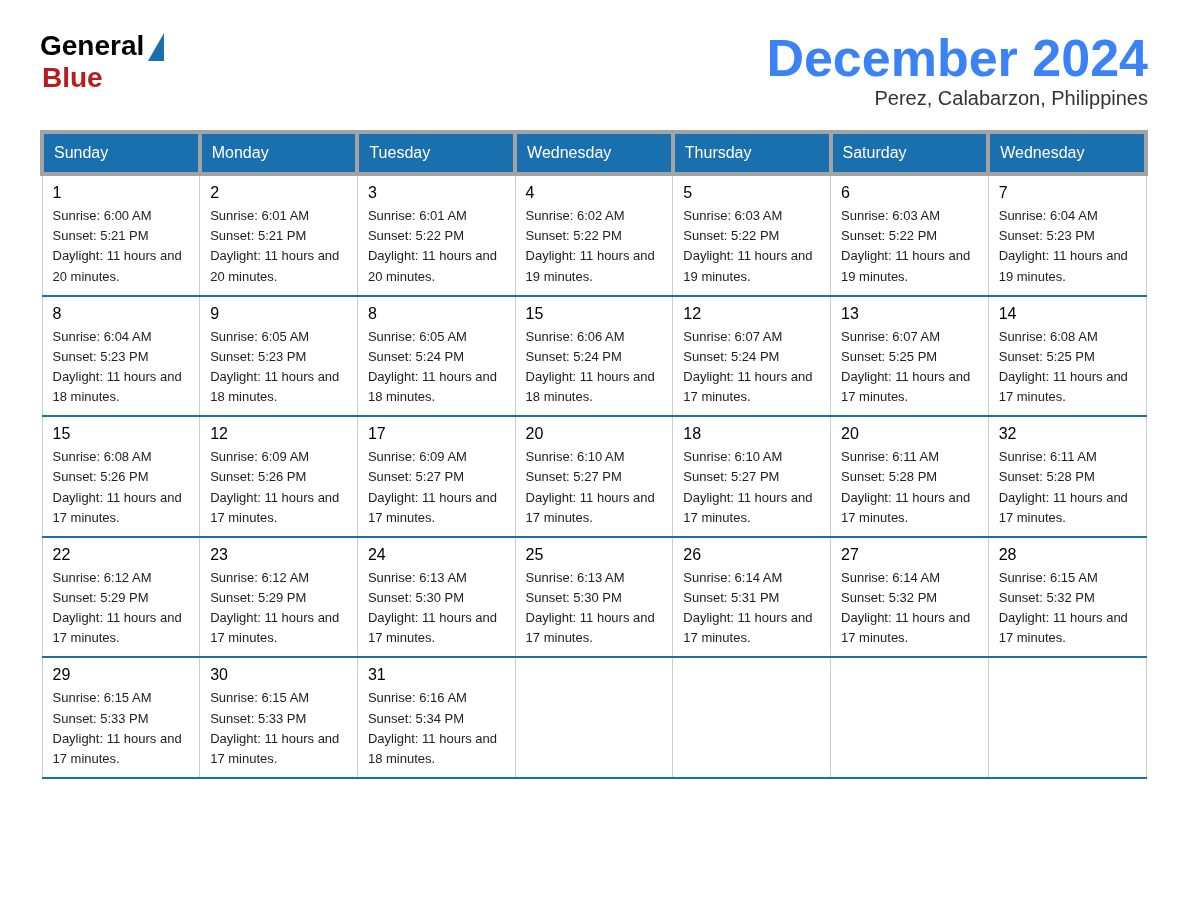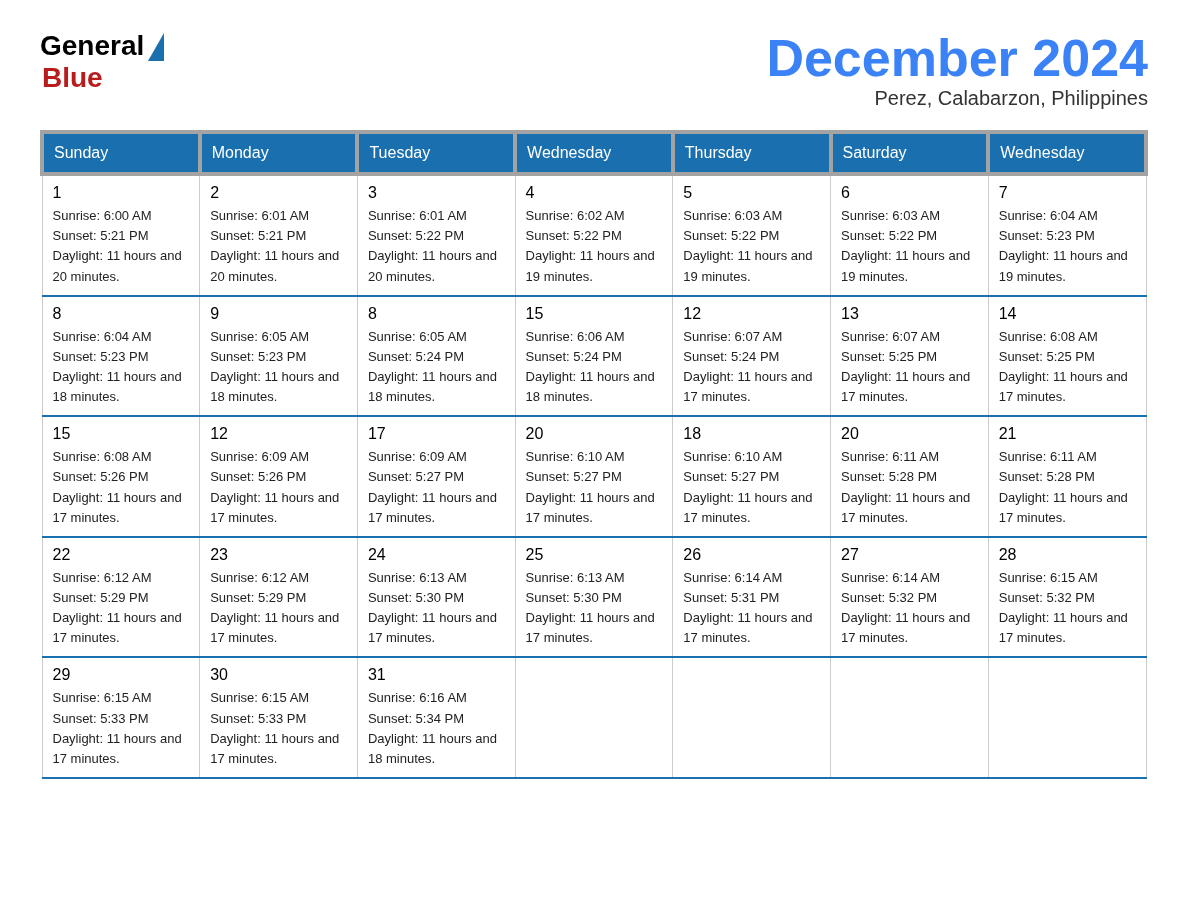--- a/index.html
+++ b/index.html
@@ -208,21 +208,21 @@
         </td>
         <td>
           <span class="day-num">18</span>
           <div class="day-info">Sunrise: 6:10 AM<br>Sunset: 5:27 PM<br>Daylight: 11 hours and 17 minutes.</div>
         </td>
         <td>
           <span class="day-num">20</span>
           <div class="day-info">Sunrise: 6:11 AM<br>Sunset: 5:28 PM<br>Daylight: 11 hours and 17 minutes.</div>
         </td>
         <td>
-          <span class="day-num">21</span>
+          <span class="day-num">32</span>
           <div class="day-info">Sunrise: 6:11 AM<br>Sunset: 5:28 PM<br>Daylight: 11 hours and 17 minutes.</div>
         </td>
       </tr>
       <tr>
         <td>
           <span class="day-num">22</span>
           <div class="day-info">Sunrise: 6:12 AM<br>Sunset: 5:29 PM<br>Daylight: 11 hours and 17 minutes.</div>
         </td>
         <td>
           <span class="day-num">23</span>

